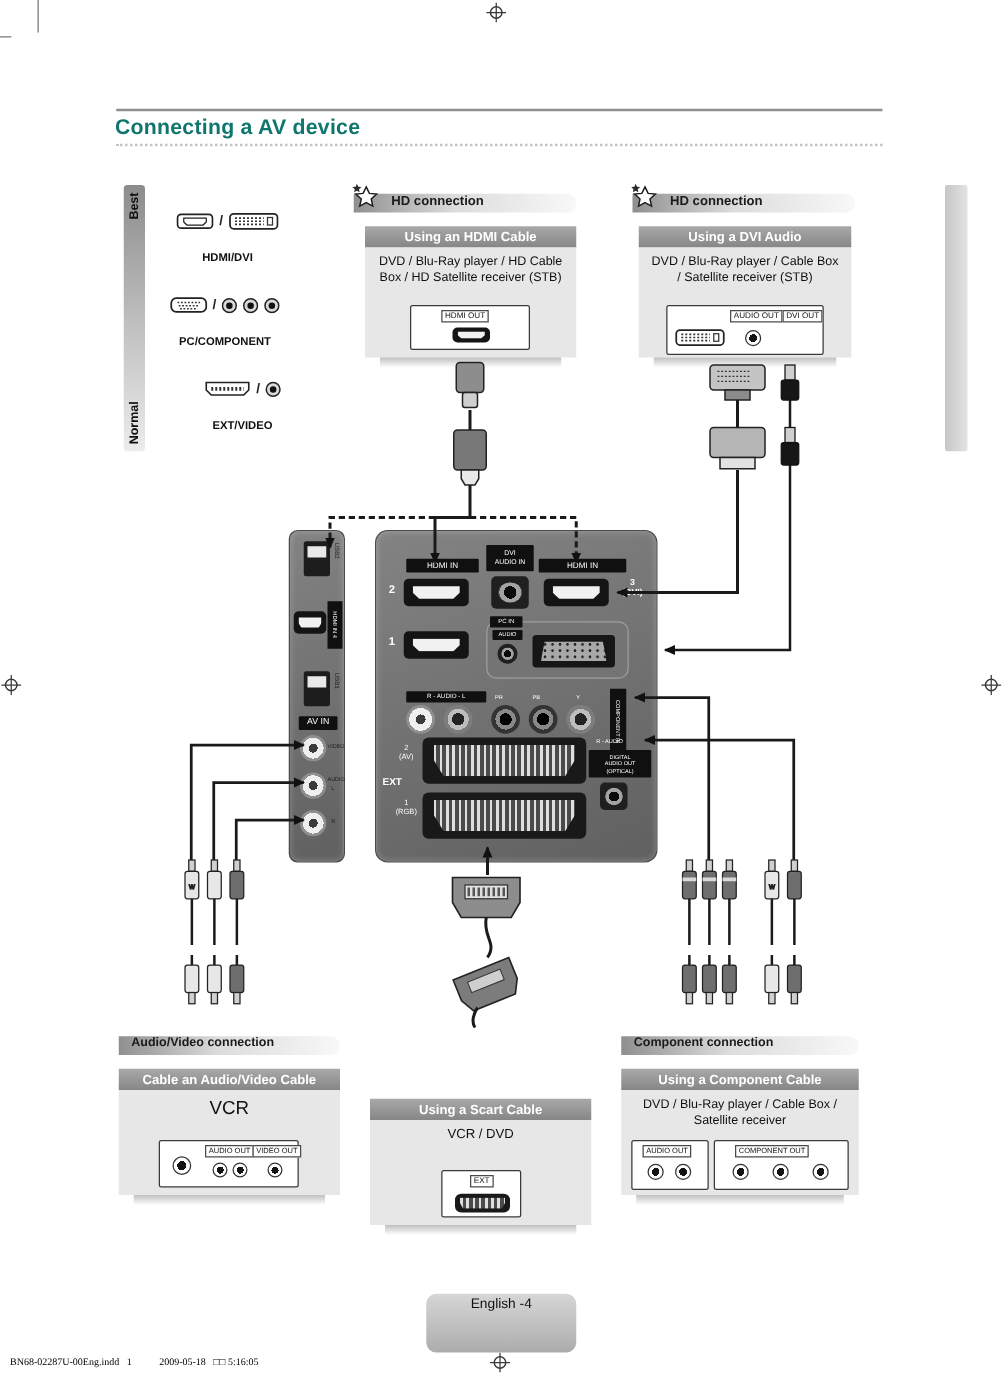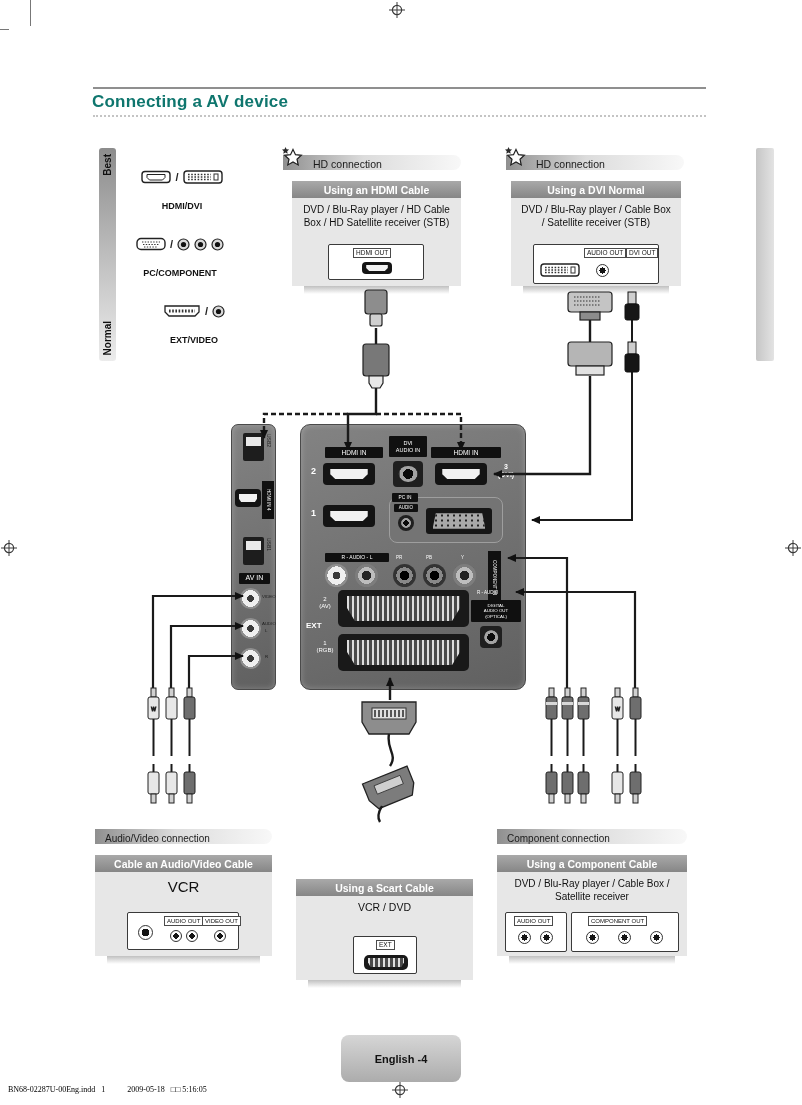--- a/index.html
+++ b/index.html
@@ -14,21 +14,21 @@
   .title-dots{border-top:2px dotted #c4c4c4}
   
   .rating-bar{background:linear-gradient(to bottom,#8c8c8c,#c2c2c2 55%,#ececec);border-radius:3px}
   .rating-bar span{position:absolute;left:3px;writing-mode:vertical-rl;transform:rotate(180deg);font-size:10px;font-weight:bold;color:#101010}
   
   .legend-item{display:flex;flex-direction:column;align-items:center}
   .legend-item .icons{display:flex;align-items:center;gap:4px;height:18px}
   .legend-item .slash{font-size:11px;font-weight:bold;color:#222}
   .legend-label{margin-top:15px;font-size:9px;font-weight:bold;color:#111}
   
-  .gbar{position:absolute;display:flex;align-items:flex-end;font-weight:normal;color:#1b1b1b;background:linear-gradient(to right,#8f8f8f,#dcdcdc 45%,#f8f8f8);border-radius:0 8px 8px 0;height:15px}
+  .gbar{position:absolute;display:flex;align-items:flex-start;font-weight:bold;color:#1b1b1b;background:linear-gradient(to right,#8f8f8f,#dcdcdc 45%,#f8f8f8);border-radius:0 8px 8px 0;height:15px}
   .gbar .star{position:absolute;left:-4px;top:-9px}
   
   .sec-header{background:linear-gradient(to bottom,#a9a9a9,#868686);color:#fff;font-weight:bold;font-size:10.5px;display:flex;align-items:center;justify-content:center;height:17px}
   .gbox{background:#e7e7e7;position:relative}
   .gbox .sub{font-size:10px;color:#111;text-align:center;padding:5px 8px 0;line-height:1.3}
   .shadow-band{position:absolute;left:12px;right:12px;bottom:-8px;height:8px;background:linear-gradient(to bottom,#c0c0c0,rgba(255,255,255,0))}
   .device{position:absolute;background:#fff;border:1px solid #3a3a3a;border-radius:2px}
   .mini-label{position:absolute;border:1px solid #4a4a4a;font-size:6.5px;line-height:8px;padding:0 2px;background:#fff;white-space:nowrap;color:#111}
   .dot{position:absolute;border-radius:50%;border:1.5px solid #333;background:radial-gradient(circle,#141414 0 40%,#fdfdfd 40% 100%)}
   
@@ -47,21 +47,21 @@
   .rca.dark{background:radial-gradient(circle,#000 0 30%,#888 30% 50%,#333 50% 100%)}
   .usb-port{position:absolute;background:#1d1d1d;border-radius:2px}
   .usb-port::after{content:"";position:absolute;left:3px;right:3px;top:4px;height:9px;background:#e9e9e9}
   .vga-port{position:absolute;background:#161616;border-radius:3px}
   .vga-port::after{content:"";position:absolute;left:10%;right:10%;top:20%;bottom:20%;background-color:#a8a8a8;background-image:radial-gradient(circle,#222 25%,transparent 32%);background-size:6px 5px;clip-path:polygon(6% 0,94% 0,100% 100%,0 100%)}
   .scart-port{position:absolute;background:#191919;border-radius:5px}
   .scart-port::after{content:"";position:absolute;left:9px;right:9px;top:6px;bottom:6px;background:repeating-linear-gradient(90deg,#dedede 0 2px,#4a4a4a 2px 5px);clip-path:polygon(0 0,100% 0,100% 48%,93% 100%,7% 100%,0 48%)}
   .scart-port.sm::after{left:4px;right:4px;top:3px;bottom:3px}
   .pc-area{position:absolute;border:1px solid #9e9e9e;border-radius:8px;background:#747474}
   
-  .footer-badge{position:absolute;background:linear-gradient(to bottom,#d6d6d6,#acacac);border-radius:8px;display:flex;justify-content:center;padding-top:18px;font-size:11px;font-weight:bold;color:#111}
+  .footer-badge{position:absolute;background:linear-gradient(to bottom,#d6d6d6,#acacac);border-radius:8px;display:flex;justify-content:center;padding-top:2px;font-size:11px;font-weight:normal;color:#111}
   .print-line{position:absolute;font-family:"Liberation Serif",serif;font-size:8px;color:#000;display:flex;gap:22px;white-space:pre}
   .edge-tab{position:absolute;background:linear-gradient(to right,#c6c6c6,#e3e3e3);border-radius:2px}
 </style>
 </head>
 <body>
 
 <div class="page">
 
   <svg class="abs" style="left:389px;top:2px" width="16" height="16">
       <circle cx="8" cy="8" r="4.6" fill="none" stroke="#3a3a3a" stroke-width="1.2"></circle>
@@ -177,21 +177,21 @@
       <div class="sub">DVD / Blu-Ray player / HD Cable Box / HD Satellite receiver (STB)</div>
       <div class="device" style="left:36px;top:46px;width:96px;height:36px">
         <span class="mini-label" style="left:24px;top:3px">HDMI OUT</span>
         <div class="hdmi-port" style="left:33px;top:17px;width:30px;height:12px"></div>
       </div>
       <div class="shadow-band"></div>
     </div>
   </div>
 
   <div class="abs" style="left:511px;top:181px;width:170px">
-    <div class="sec-header">Using a DVI Normal</div>
+    <div class="sec-header">Using a DVI Audio</div>
     <div class="gbox" style="height:88px">
       <div class="sub">DVD / Blu-Ray player / Cable Box / Satellite receiver (STB)</div>
       <div class="device" style="left:22px;top:46px;width:126px;height:40px">
         <span class="mini-label" style="left:50px;top:3px">AUDIO OUT</span>
         <span class="mini-label" style="left:92px;top:3px">DVI OUT</span>
         <svg class="abs" style="left:6px;top:17px" width="40" height="16" viewBox="0 0 40 16">
             <rect x="1" y="2" width="38" height="12" rx="3" fill="#fff" stroke="#222" stroke-width="1.4"></rect>
             <g stroke="#333" stroke-width="1.3" stroke-dasharray="1.6 1.6">
               <line x1="5" y1="5.5" x2="28" y2="5.5"></line>
               <line x1="5" y1="8" x2="28" y2="8"></line>

